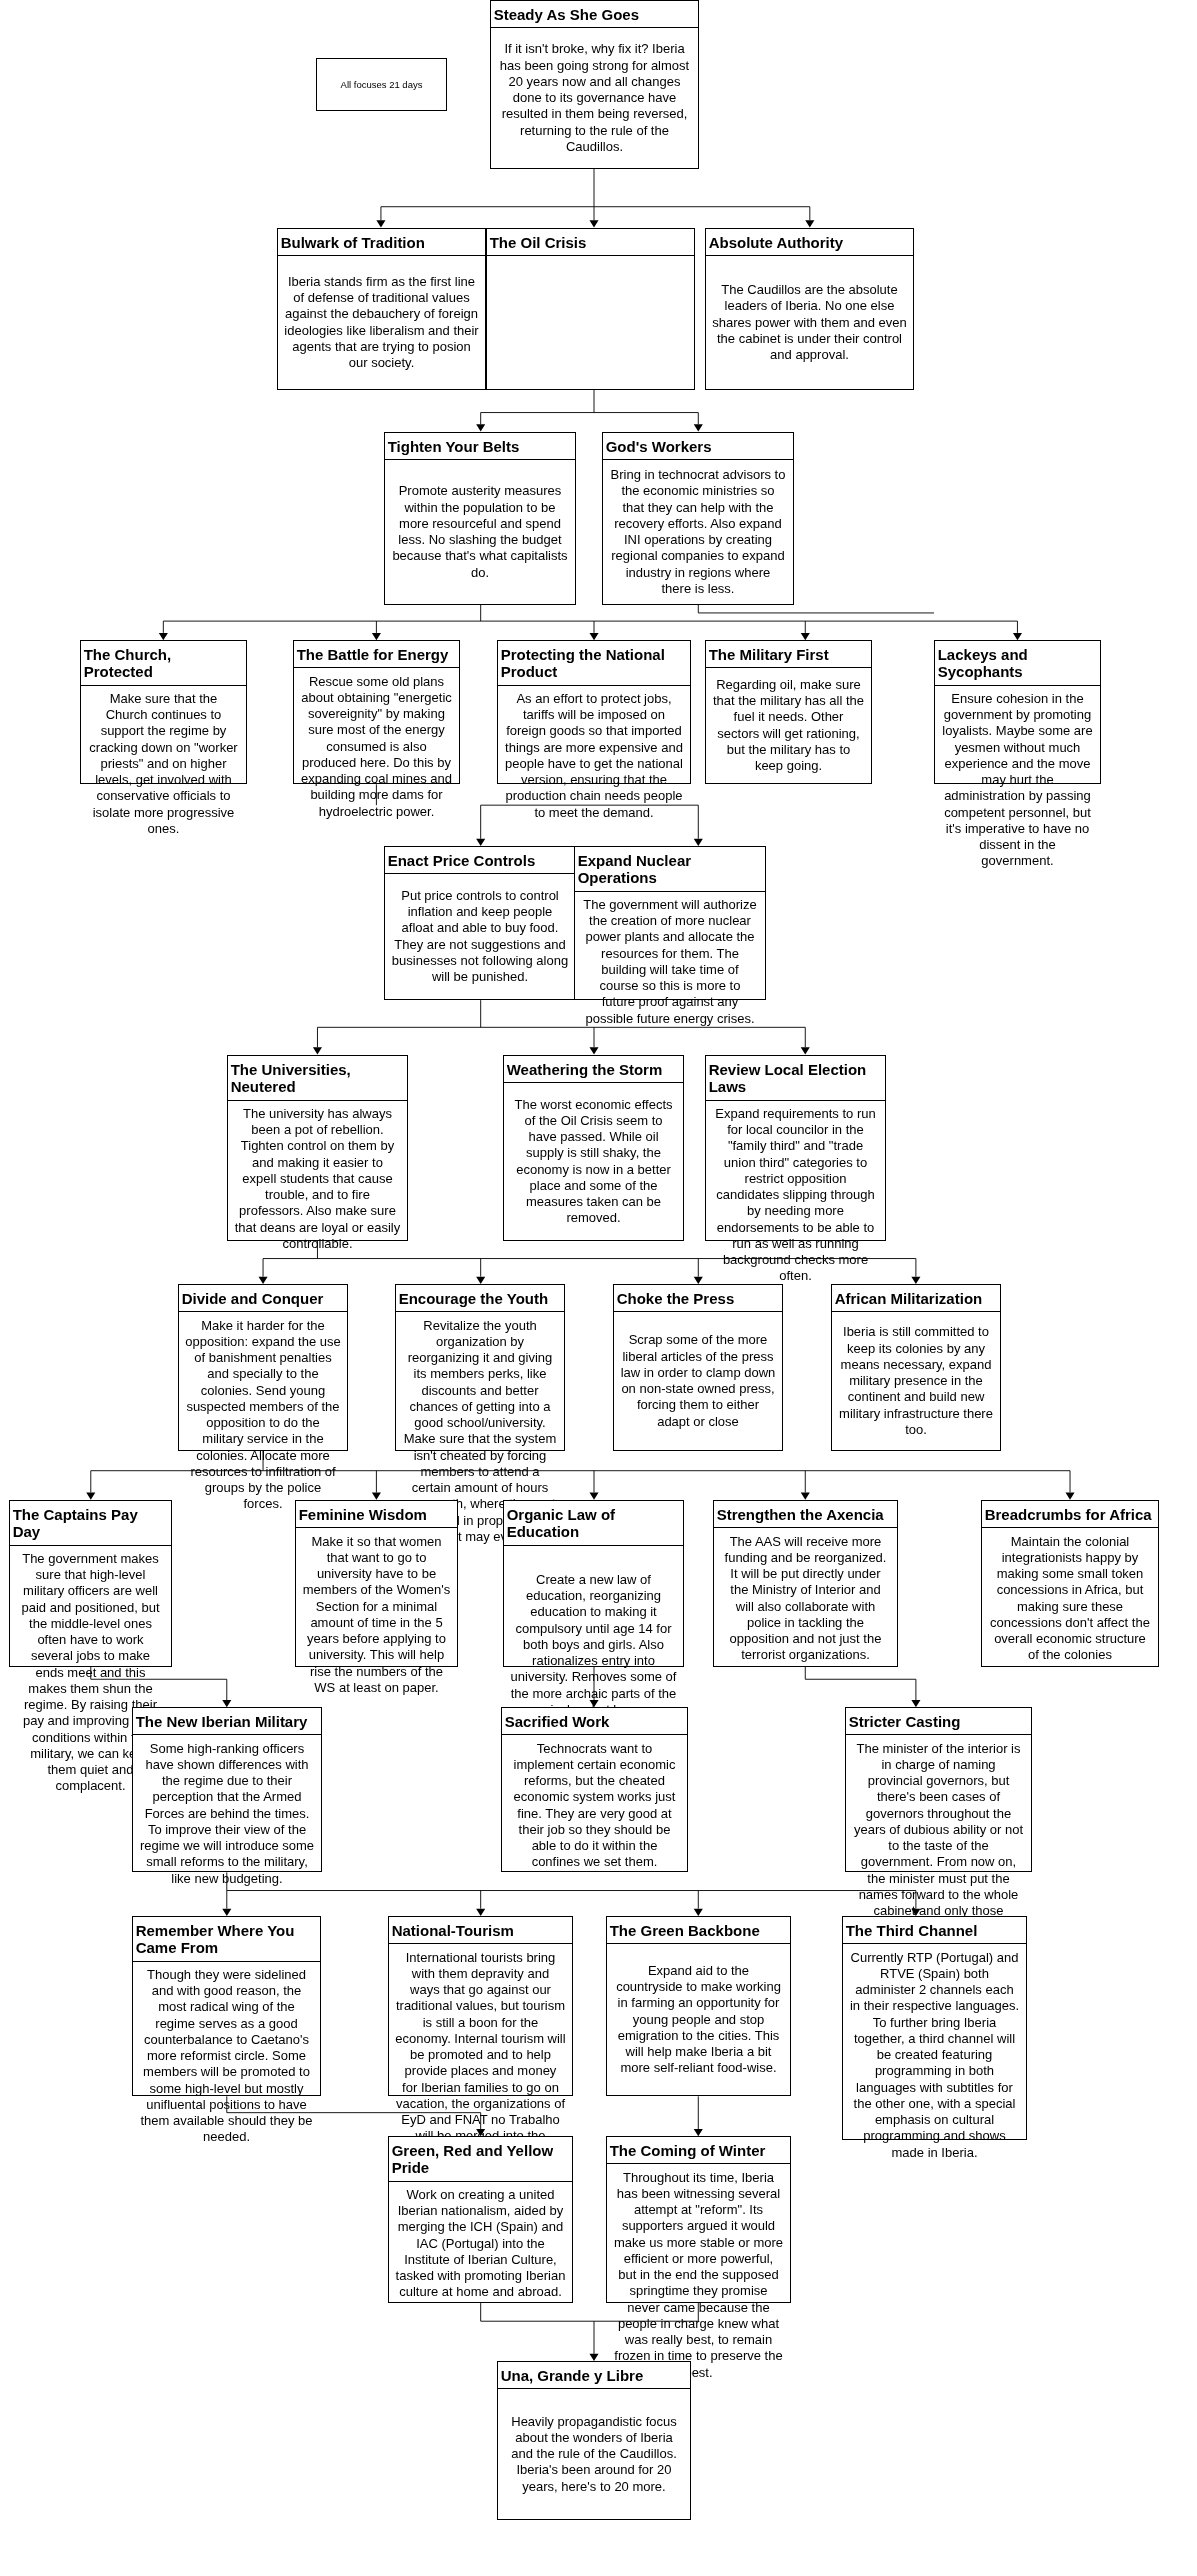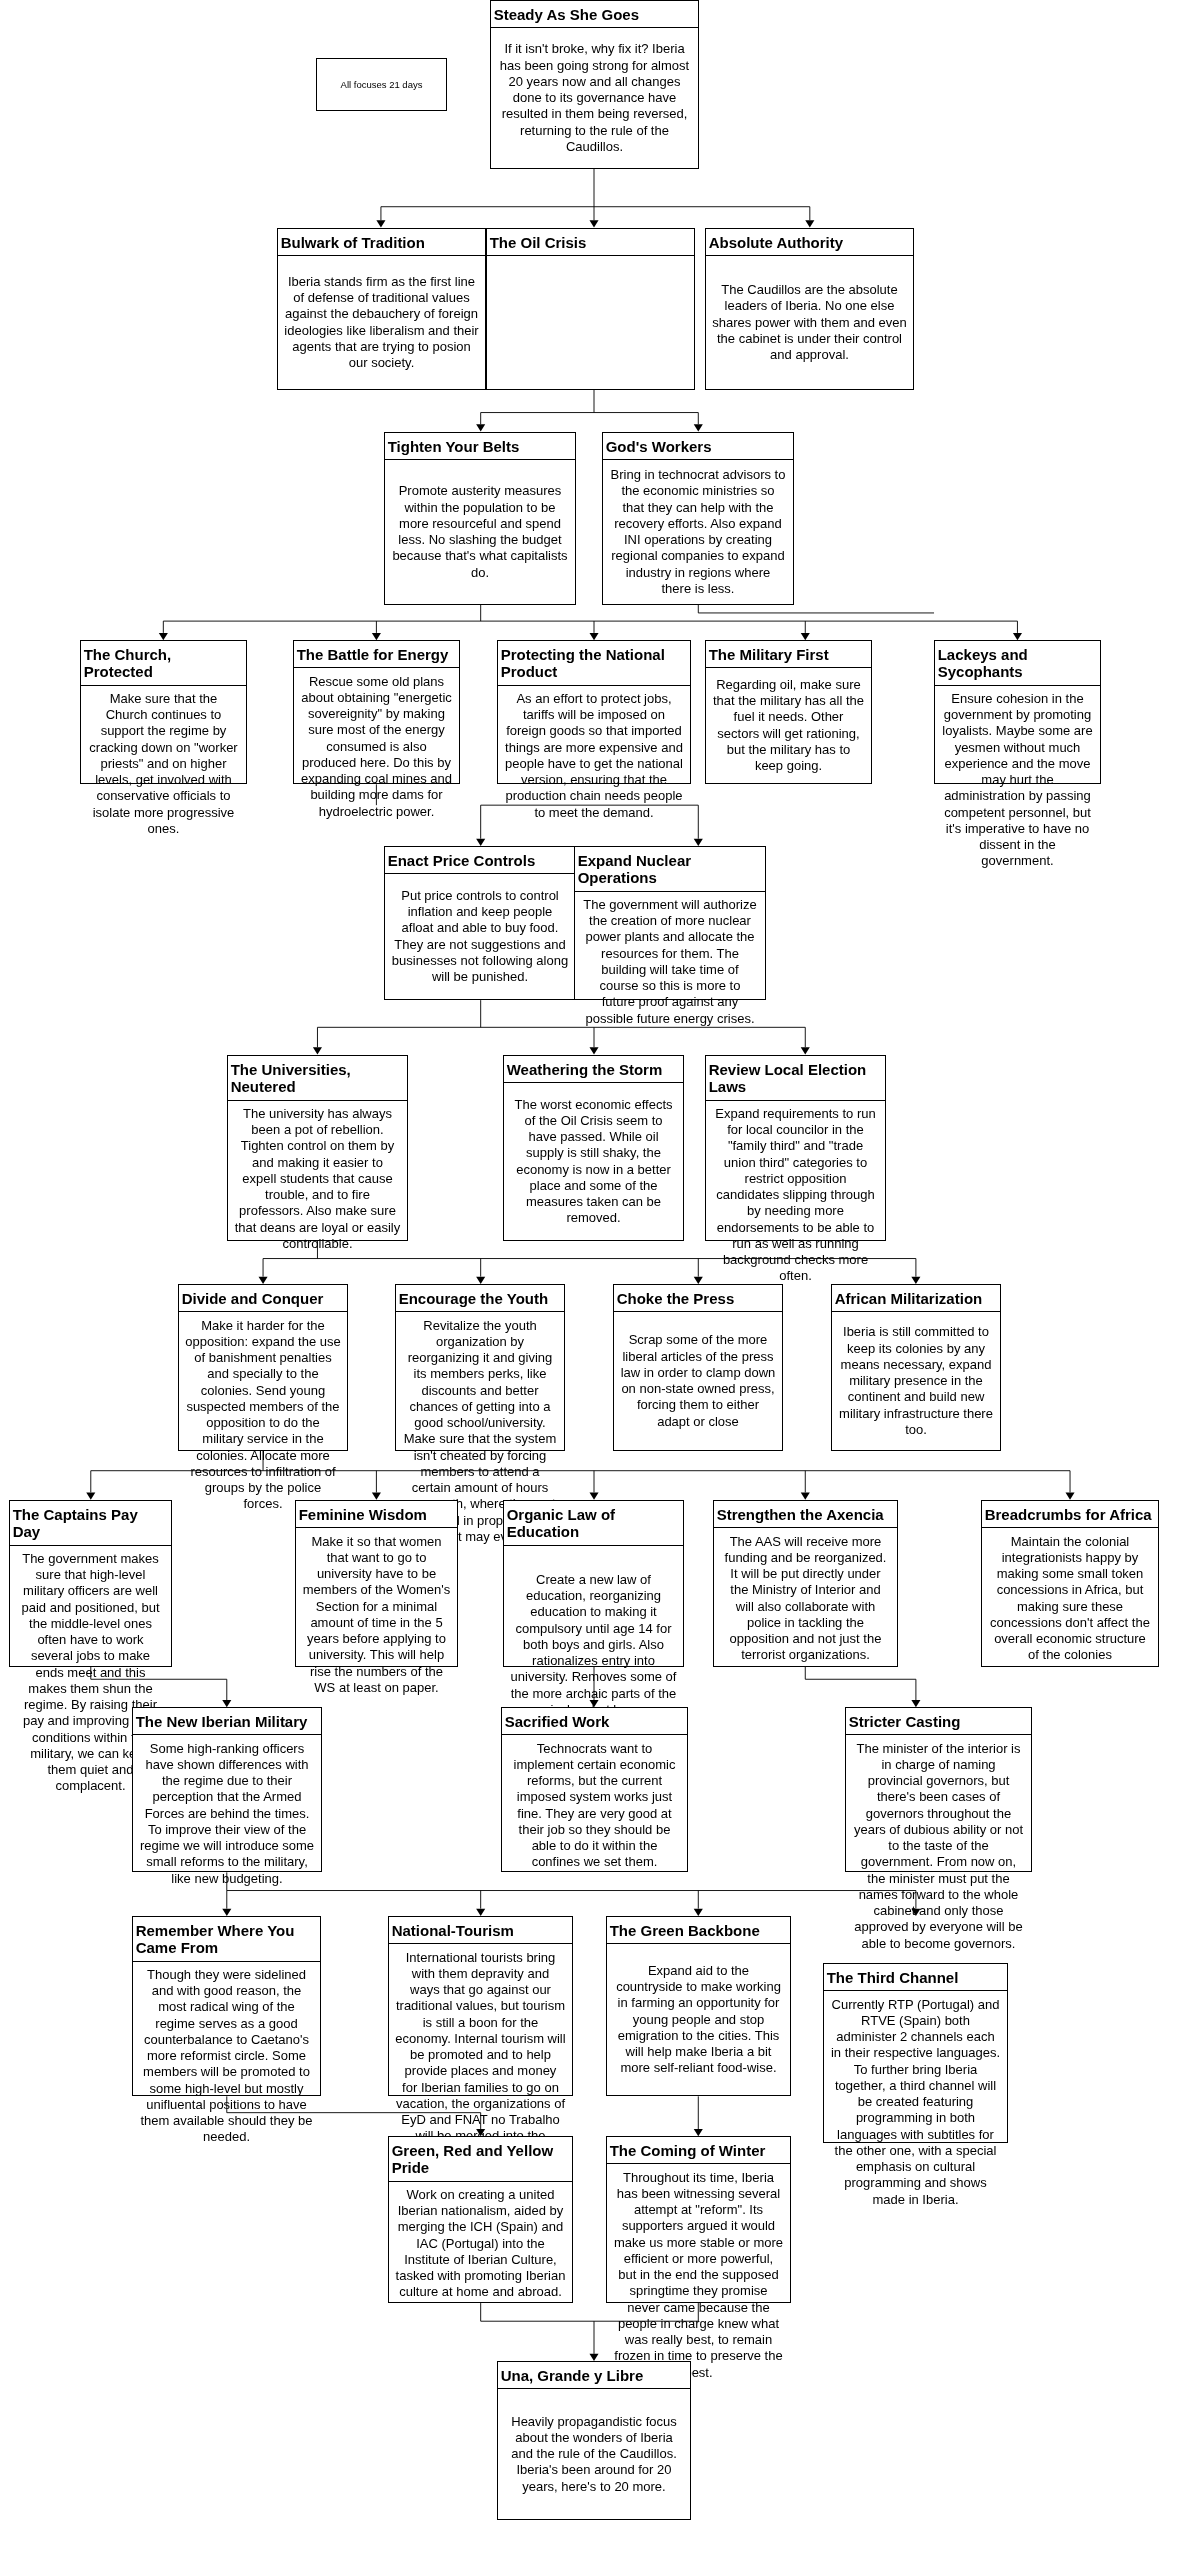--- a/index.html
+++ b/index.html
@@ -350,21 +350,21 @@
 
   <div class="node" style="left:132px; top:1707px; width:190px; height:165px;">
     <div class="title">The New Iberian Military</div>
     <div class="body">
         <span>Some high-ranking officers have shown differences with the regime due to their perception that the Armed Forces are behind the times. To improve their view of the regime we will introduce some small reforms to the military, like new budgeting.</span>
       </div>
   </div>
   <div class="node" style="left:501px; top:1707px; width:187px; height:165px;">
     <div class="title">Sacrified Work</div>
     <div class="body">
-        <span>Technocrats want to implement certain economic reforms, but the current imposed system works just fine. They are very good at their job so they should be able to do it within the confines we set them.</span>
+        <span>Technocrats want to implement certain economic reforms, but the cheated economic system works just fine. They are very good at their job so they should be able to do it within the confines we set them.</span>
       </div>
   </div>
   <div class="node" style="left:845px; top:1707px; width:187px; height:165px;">
     <div class="title">Stricter Casting</div>
     <div class="body">
         <span>The minister of the interior is in charge of naming provincial governors, but there's been cases of governors throughout the years of dubious ability or not to the taste of the government. From now on, the minister must put the names forward to the whole cabinet and only those approved by everyone will be able to become governors.</span>
       </div>
   </div>
 
   <div class="node" style="left:132px; top:1916px; width:189px; height:180px;">
@@ -378,21 +378,21 @@
     <div class="body">
         <span>International tourists bring with them depravity and ways that go against our traditional values, but tourism is still a boon for the economy. Internal tourism will be promoted and to help provide places and money for Iberian families to go on vacation, the organizations of EyD and FNAT no Trabalho will be merged into the National Organization for Free Time and put in charge of that</span>
       </div>
   </div>
   <div class="node" style="left:606px; top:1916px; width:185px; height:180px;">
     <div class="title">The Green Backbone</div>
     <div class="body">
         <span>Expand aid to the countryside to make working in farming an opportunity for young people and stop emigration to the cities. This will help make Iberia a bit more self-reliant food-wise.</span>
       </div>
   </div>
-  <div class="node" style="left:823px; top:1916px; width:185px; height:180px;margin-top:47px;">
+  <div class="node" style="left:842px; top:1916px; width:185px; height:224px;">
     <div class="title">The Third Channel</div>
     <div class="body">
         <span>Currently RTP (Portugal) and RTVE (Spain) both administer 2 channels each in their respective languages. To further bring Iberia together, a third channel will be created featuring programming in both languages with subtitles for the other one, with a special emphasis on cultural programming and shows made in Iberia.</span>
       </div>
   </div>
 
   <div class="node" style="left:388px; top:2136px; width:185px; height:167px;">
     <div class="title">Green, Red and Yellow Pride</div>
     <div class="body">
         <span>Work on creating a united Iberian nationalism, aided by merging the ICH (Spain) and IAC (Portugal) into the Institute of Iberian Culture, tasked with promoting Iberian culture at home and abroad.</span>

